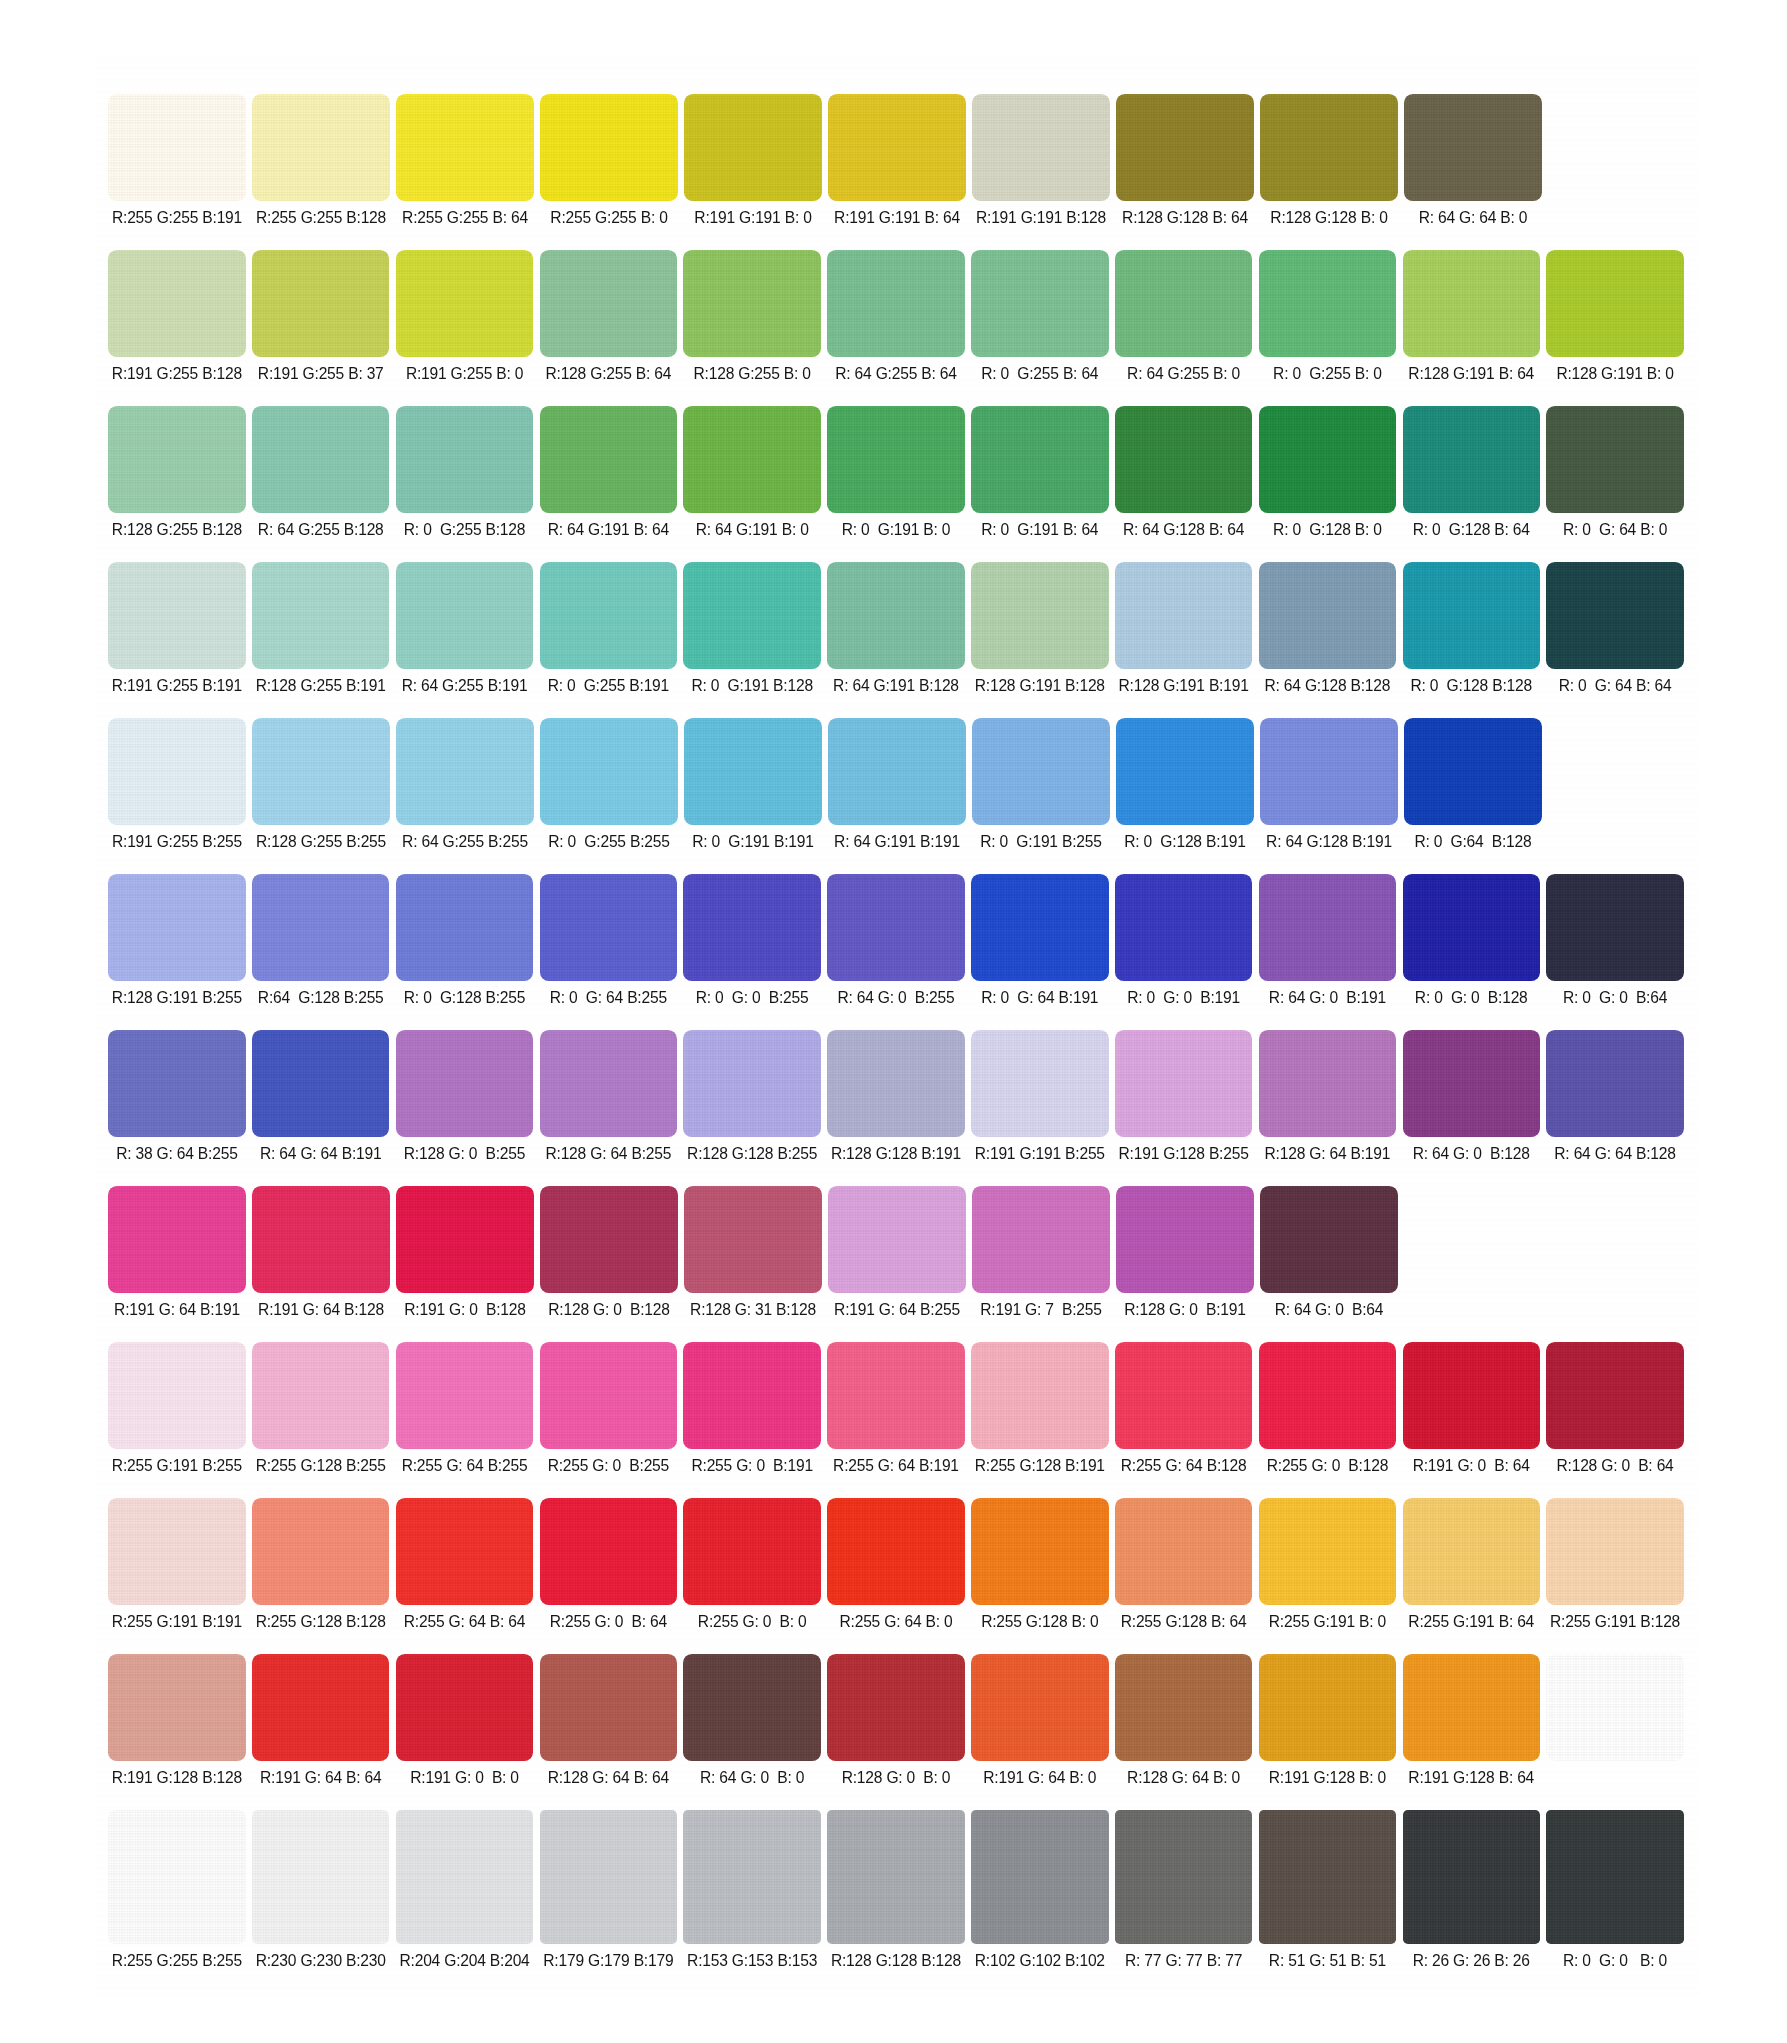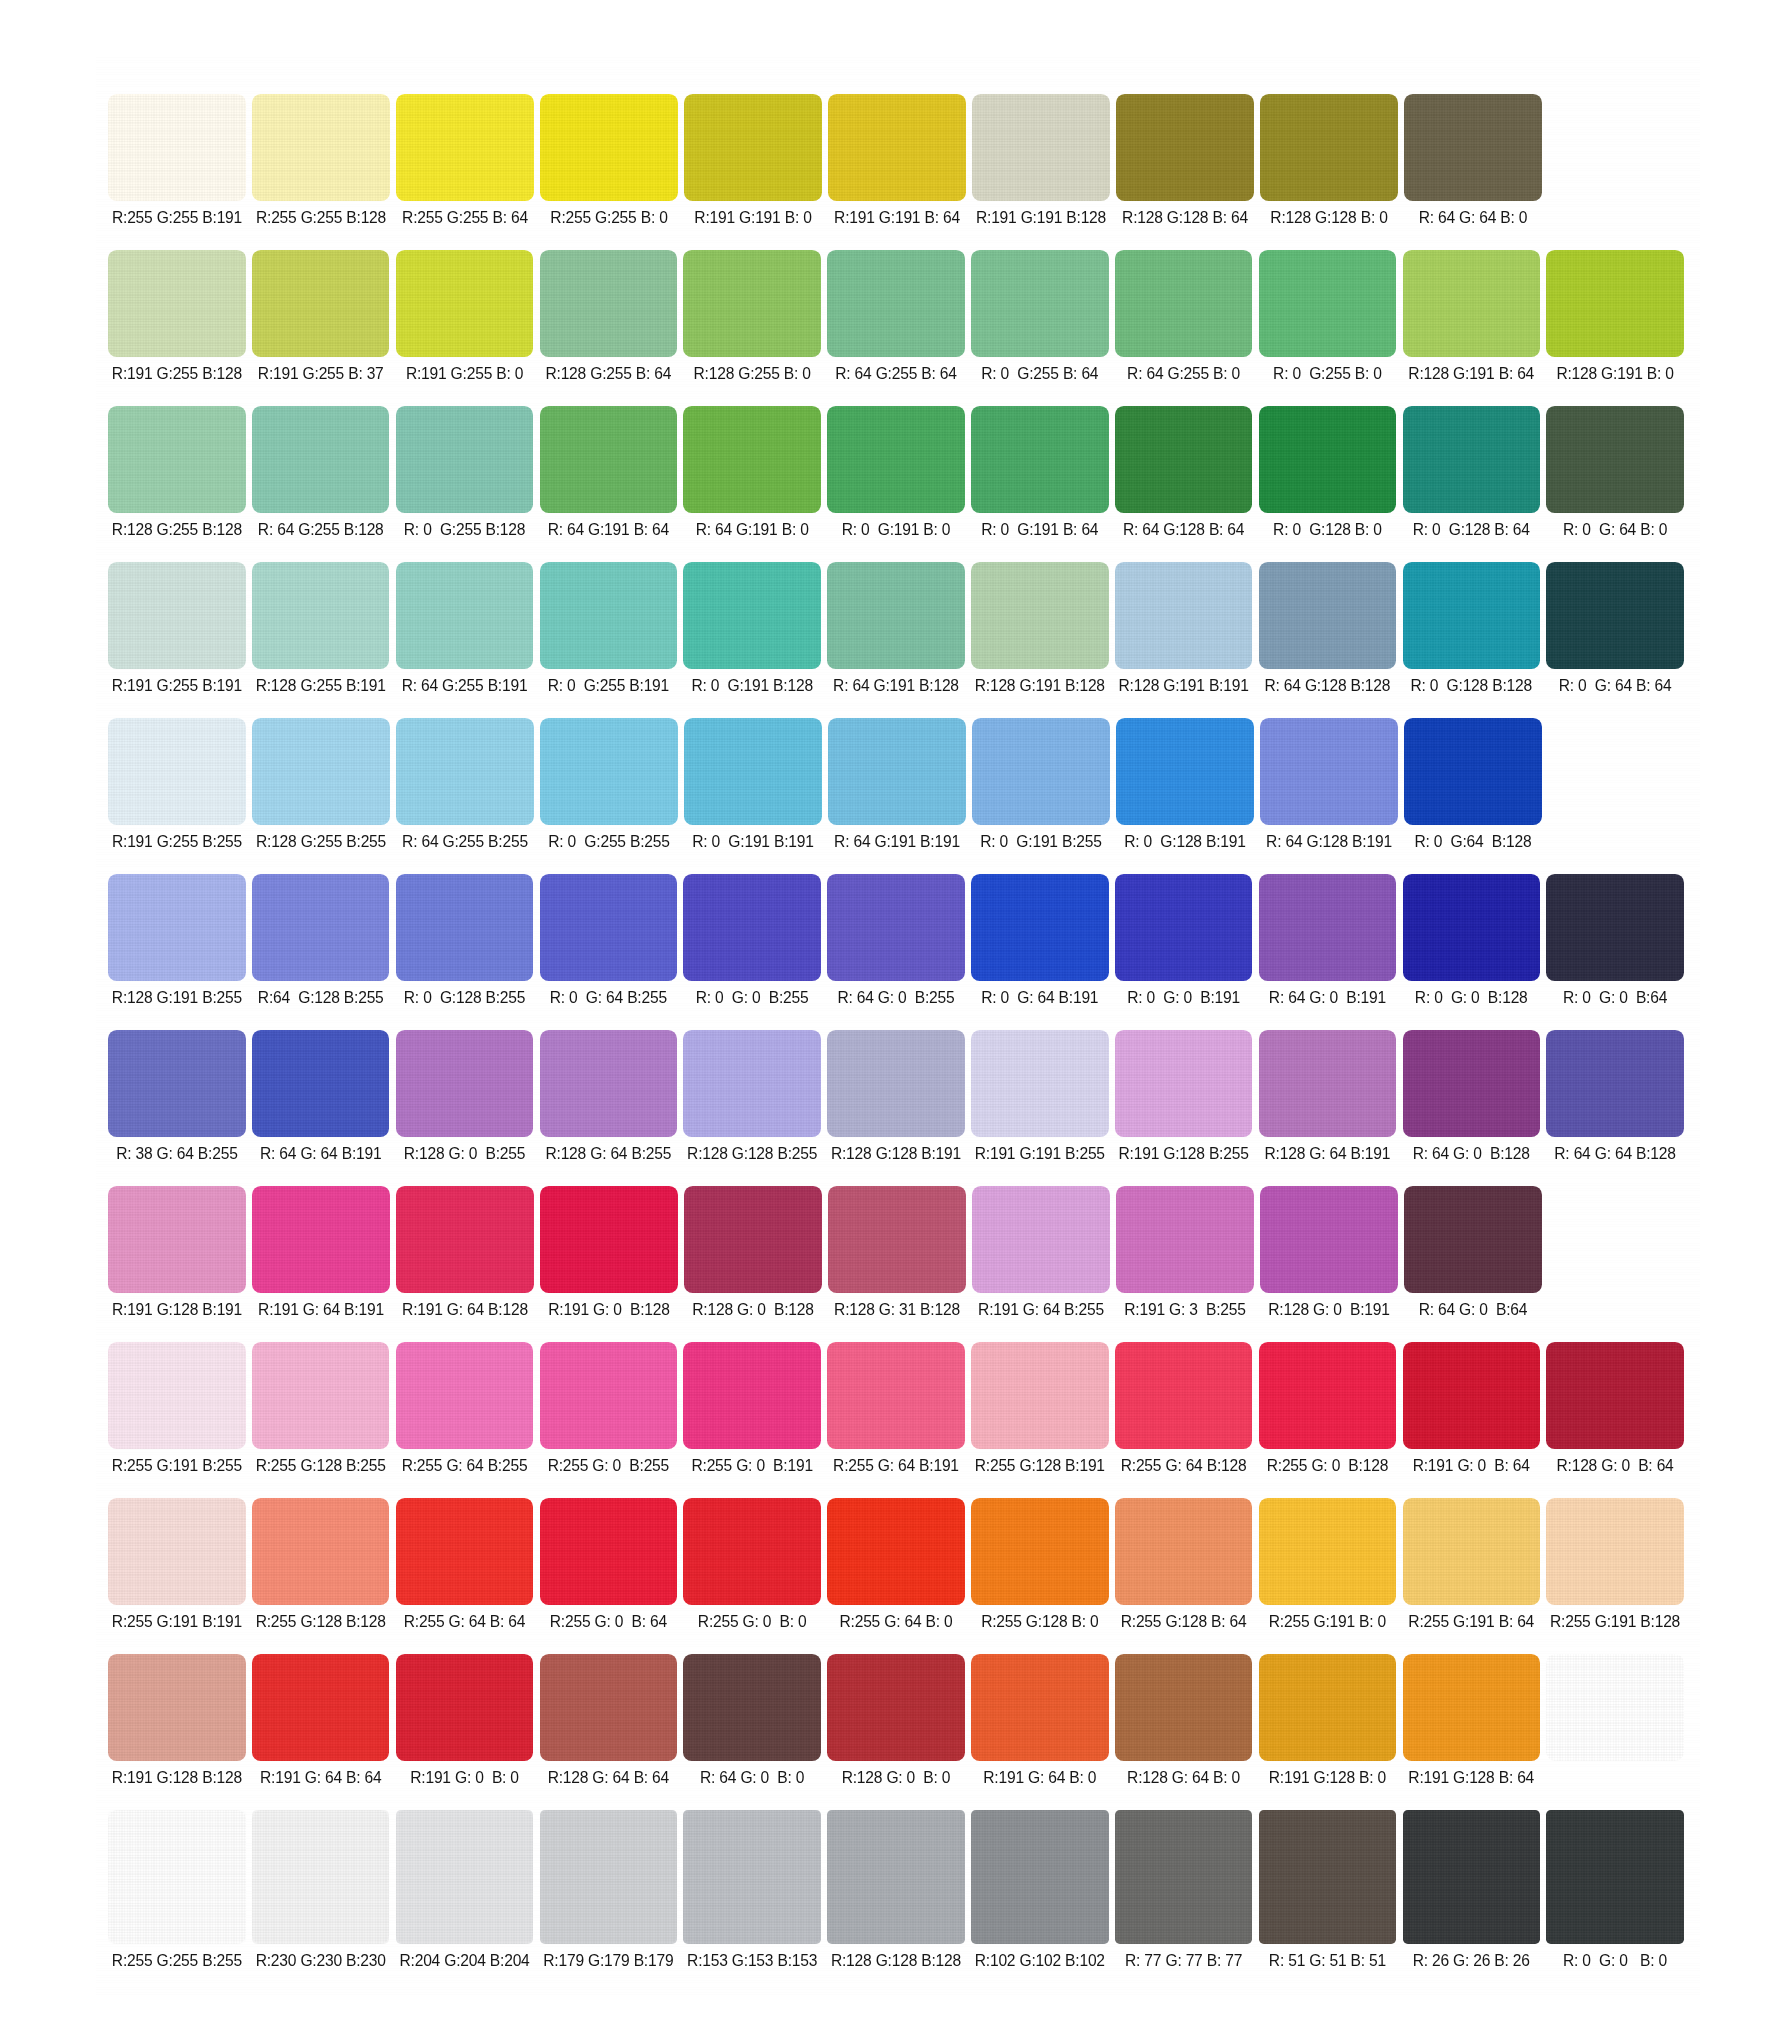--- a/index.html
+++ b/index.html
@@ -427,24 +427,20 @@
           <div class="swatch-chip" style="background: rgb(134, 58, 134);"></div>
           <div class="swatch-label">R: 64 G: 0  B:128</div>
         </div>
         <div class="swatch-cell">
           <div class="swatch-chip" style="background: rgb(90, 83, 171);"></div>
           <div class="swatch-label">R: 64 G: 64 B:128</div>
         </div>
       </div>
       <div class="swatch-row">
         <div class="swatch-cell">
-          <div class="swatch-chip" style="background: rgb(228, 148, 196);"></div>
-          <div class="swatch-label">R:191 G:128 B:191</div>
-        </div>
-        <div class="swatch-cell">
           <div class="swatch-chip" style="background: rgb(234, 63, 149);"></div>
           <div class="swatch-label">R:191 G: 64 B:191</div>
         </div>
         <div class="swatch-cell">
           <div class="swatch-chip" style="background: rgb(229, 42, 92);"></div>
           <div class="swatch-label">R:191 G: 64 B:128</div>
         </div>
         <div class="swatch-cell">
           <div class="swatch-chip" style="background: rgb(229, 20, 73);"></div>
           <div class="swatch-label">R:191 G: 0  B:128</div>
@@ -456,21 +452,21 @@
         <div class="swatch-cell">
           <div class="swatch-chip" style="background: rgb(188, 84, 112);"></div>
           <div class="swatch-label">R:128 G: 31 B:128</div>
         </div>
         <div class="swatch-cell">
           <div class="swatch-chip" style="background: rgb(219, 162, 221);"></div>
           <div class="swatch-label">R:191 G: 64 B:255</div>
         </div>
         <div class="swatch-cell">
           <div class="swatch-chip" style="background: rgb(208, 112, 192);"></div>
-          <div class="swatch-label">R:191 G: 3  B:255</div>
+          <div class="swatch-label">R:191 G: 7  B:255</div>
         </div>
         <div class="swatch-cell">
           <div class="swatch-chip" style="background: rgb(183, 85, 180);"></div>
           <div class="swatch-label">R:128 G: 0  B:191</div>
         </div>
         <div class="swatch-cell">
           <div class="swatch-chip" style="background: rgb(92, 49, 66);"></div>
           <div class="swatch-label">R: 64 G: 0  B:64</div>
         </div>
       </div>

